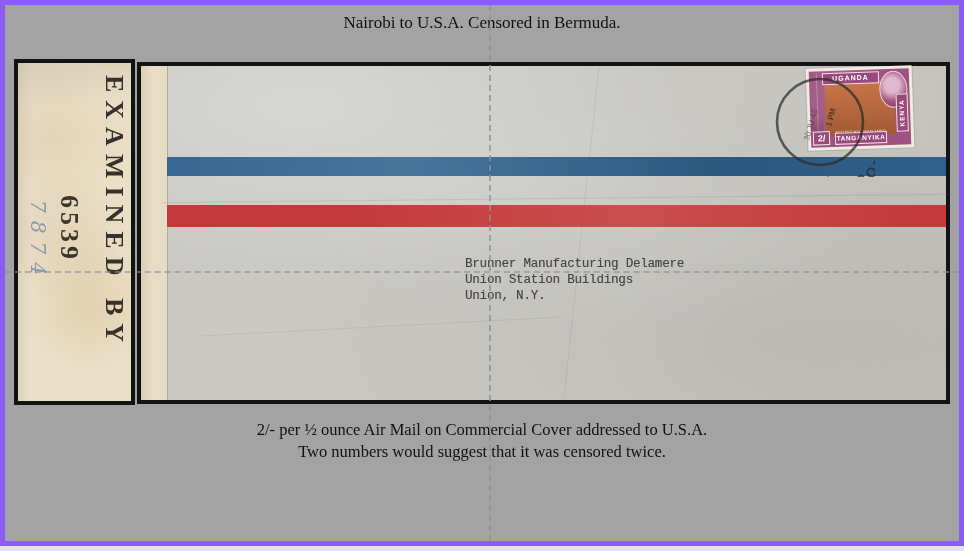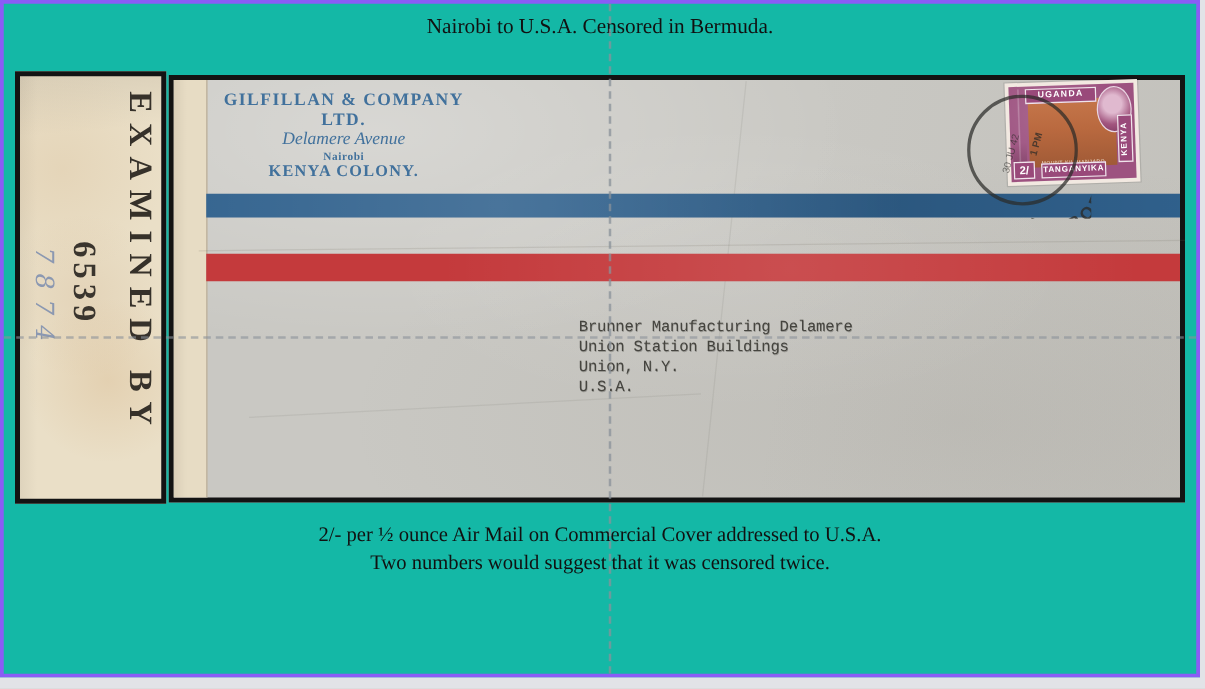--- a/index.html
+++ b/index.html
@@ -1,17 +1,17 @@
 <!DOCTYPE html>
 <html><head>
 <meta charset="utf-8">
 <style>
   html,body{margin:0;padding:0;background:#e2e3e7;}
-  .page{position:relative;width:954px;height:536px;background:#14b8a6;
-        border:3px solid #8b5cf6;overflow:hidden;
+  .page{position:relative;width:954px;height:536px;background:#a3a3a3;
+        border:5px solid #8b5cf6;overflow:hidden;
         font-family:"Liberation Serif",serif;color:#111;}
   .abs{position:absolute;}
   .caption-top{top:8px;left:0;width:100%;text-align:center;font-size:17px;}
   .caption-date{top:34px;right:47px;font-size:17px;}
 
   
   .censor{left:9px;top:54px;width:113px;height:338px;border:4px solid #131313;
           background-color:#eadfc7;
           background-image:
             radial-gradient(circle at 30% 22%,rgba(200,160,110,.16),transparent 30%),
@@ -111,35 +111,28 @@
     <div class="abs rot90 censnum">6539</div>
     <div class="abs rot90 censhand">7874</div>
   </div>
 
   <div class="abs envelope">
     <div class="abs tape-edge"></div>
     <div class="abs crease c1"></div>
     <div class="abs crease c2"></div>
     <div class="abs crease c3"></div>
 
-    <div class="abs sender">
-      <div class="l1">GILFILLAN &amp; COMPANY LTD.</div>
-      <div class="l2">Delamere Avenue</div>
-      <div class="l3">Nairobi</div>
-      <div class="l4">KENYA COLONY.</div>
-    </div>
 
     <div class="abs stripe blue"></div>
     <div class="abs stripe red"></div>
 
     <div class="abs address">
       <div>Brunner Manufacturing Delamere</div>
       <div>Union Station Buildings</div>
       <div>Union, N.Y.</div>
-      <div>U.S.A.</div>
     </div>
 
     <div class="abs stamp">
       <div class="stamp-frame">
         <div class="vignette">
           <div class="vignette-cap">MOUNT KILIMANJARO</div>
         </div>
         <div class="statue"></div>
         <div class="plaque top">UGANDA</div>
         <div class="portrait"></div>

